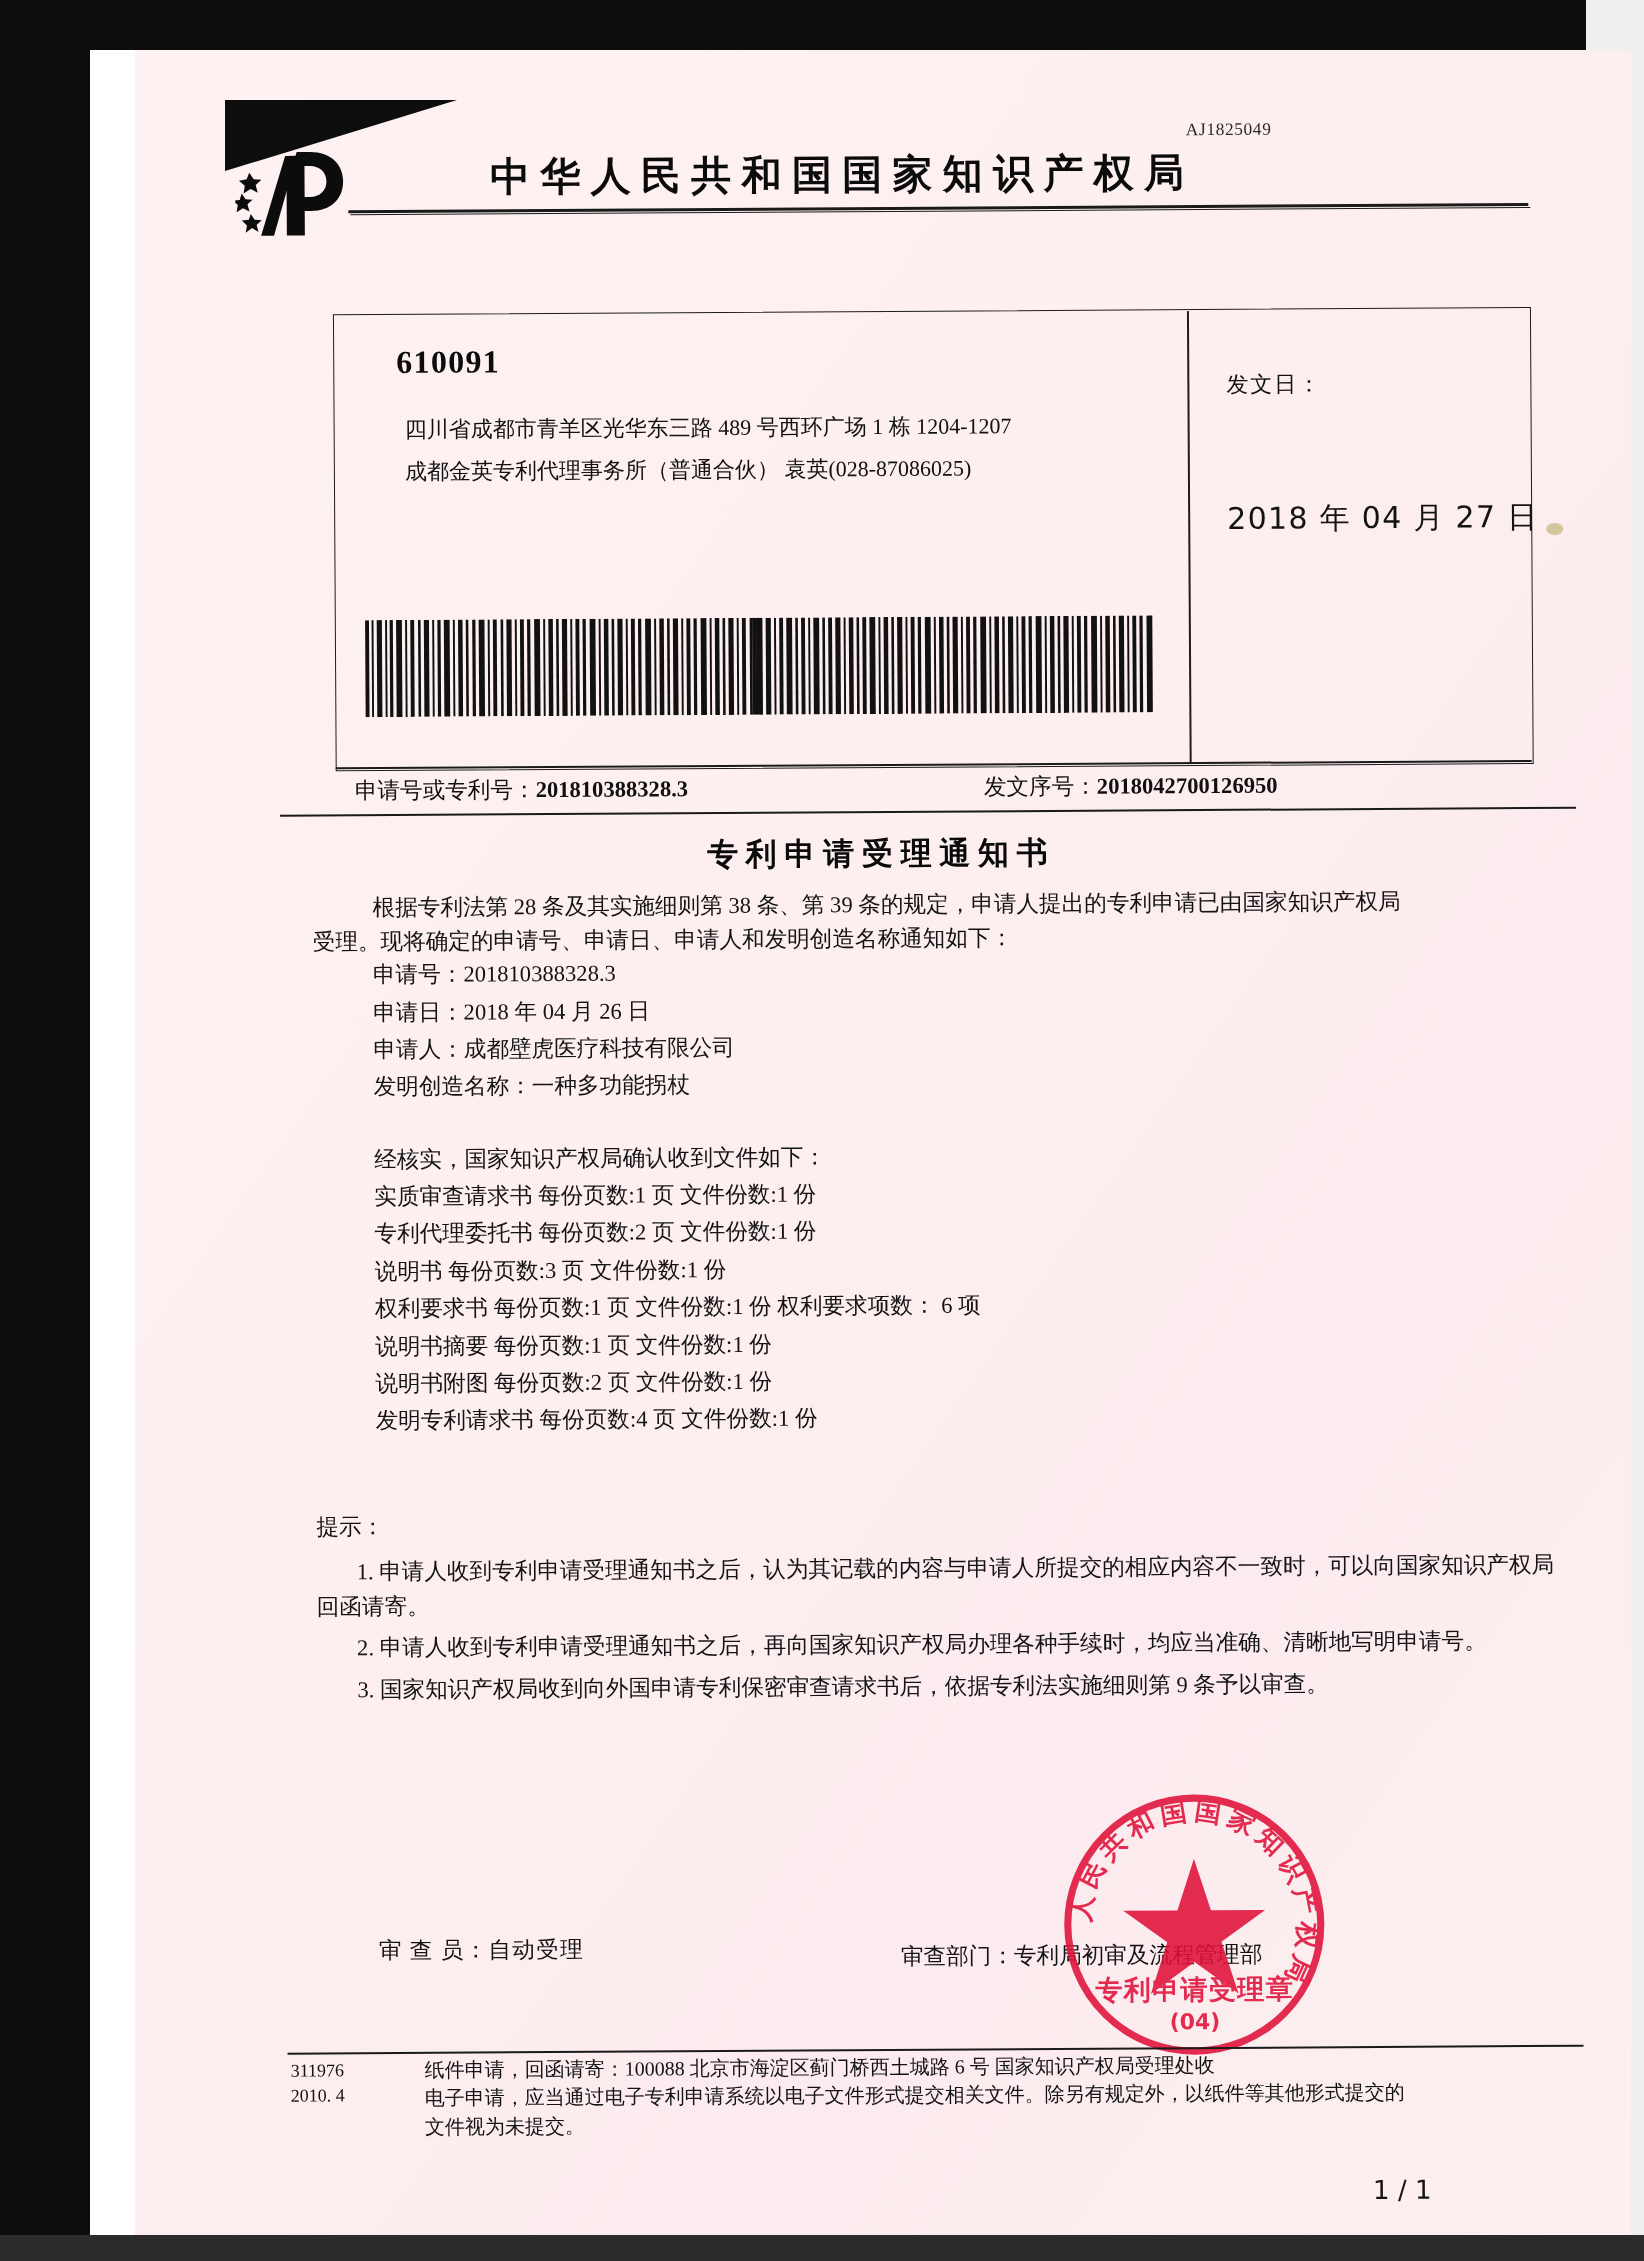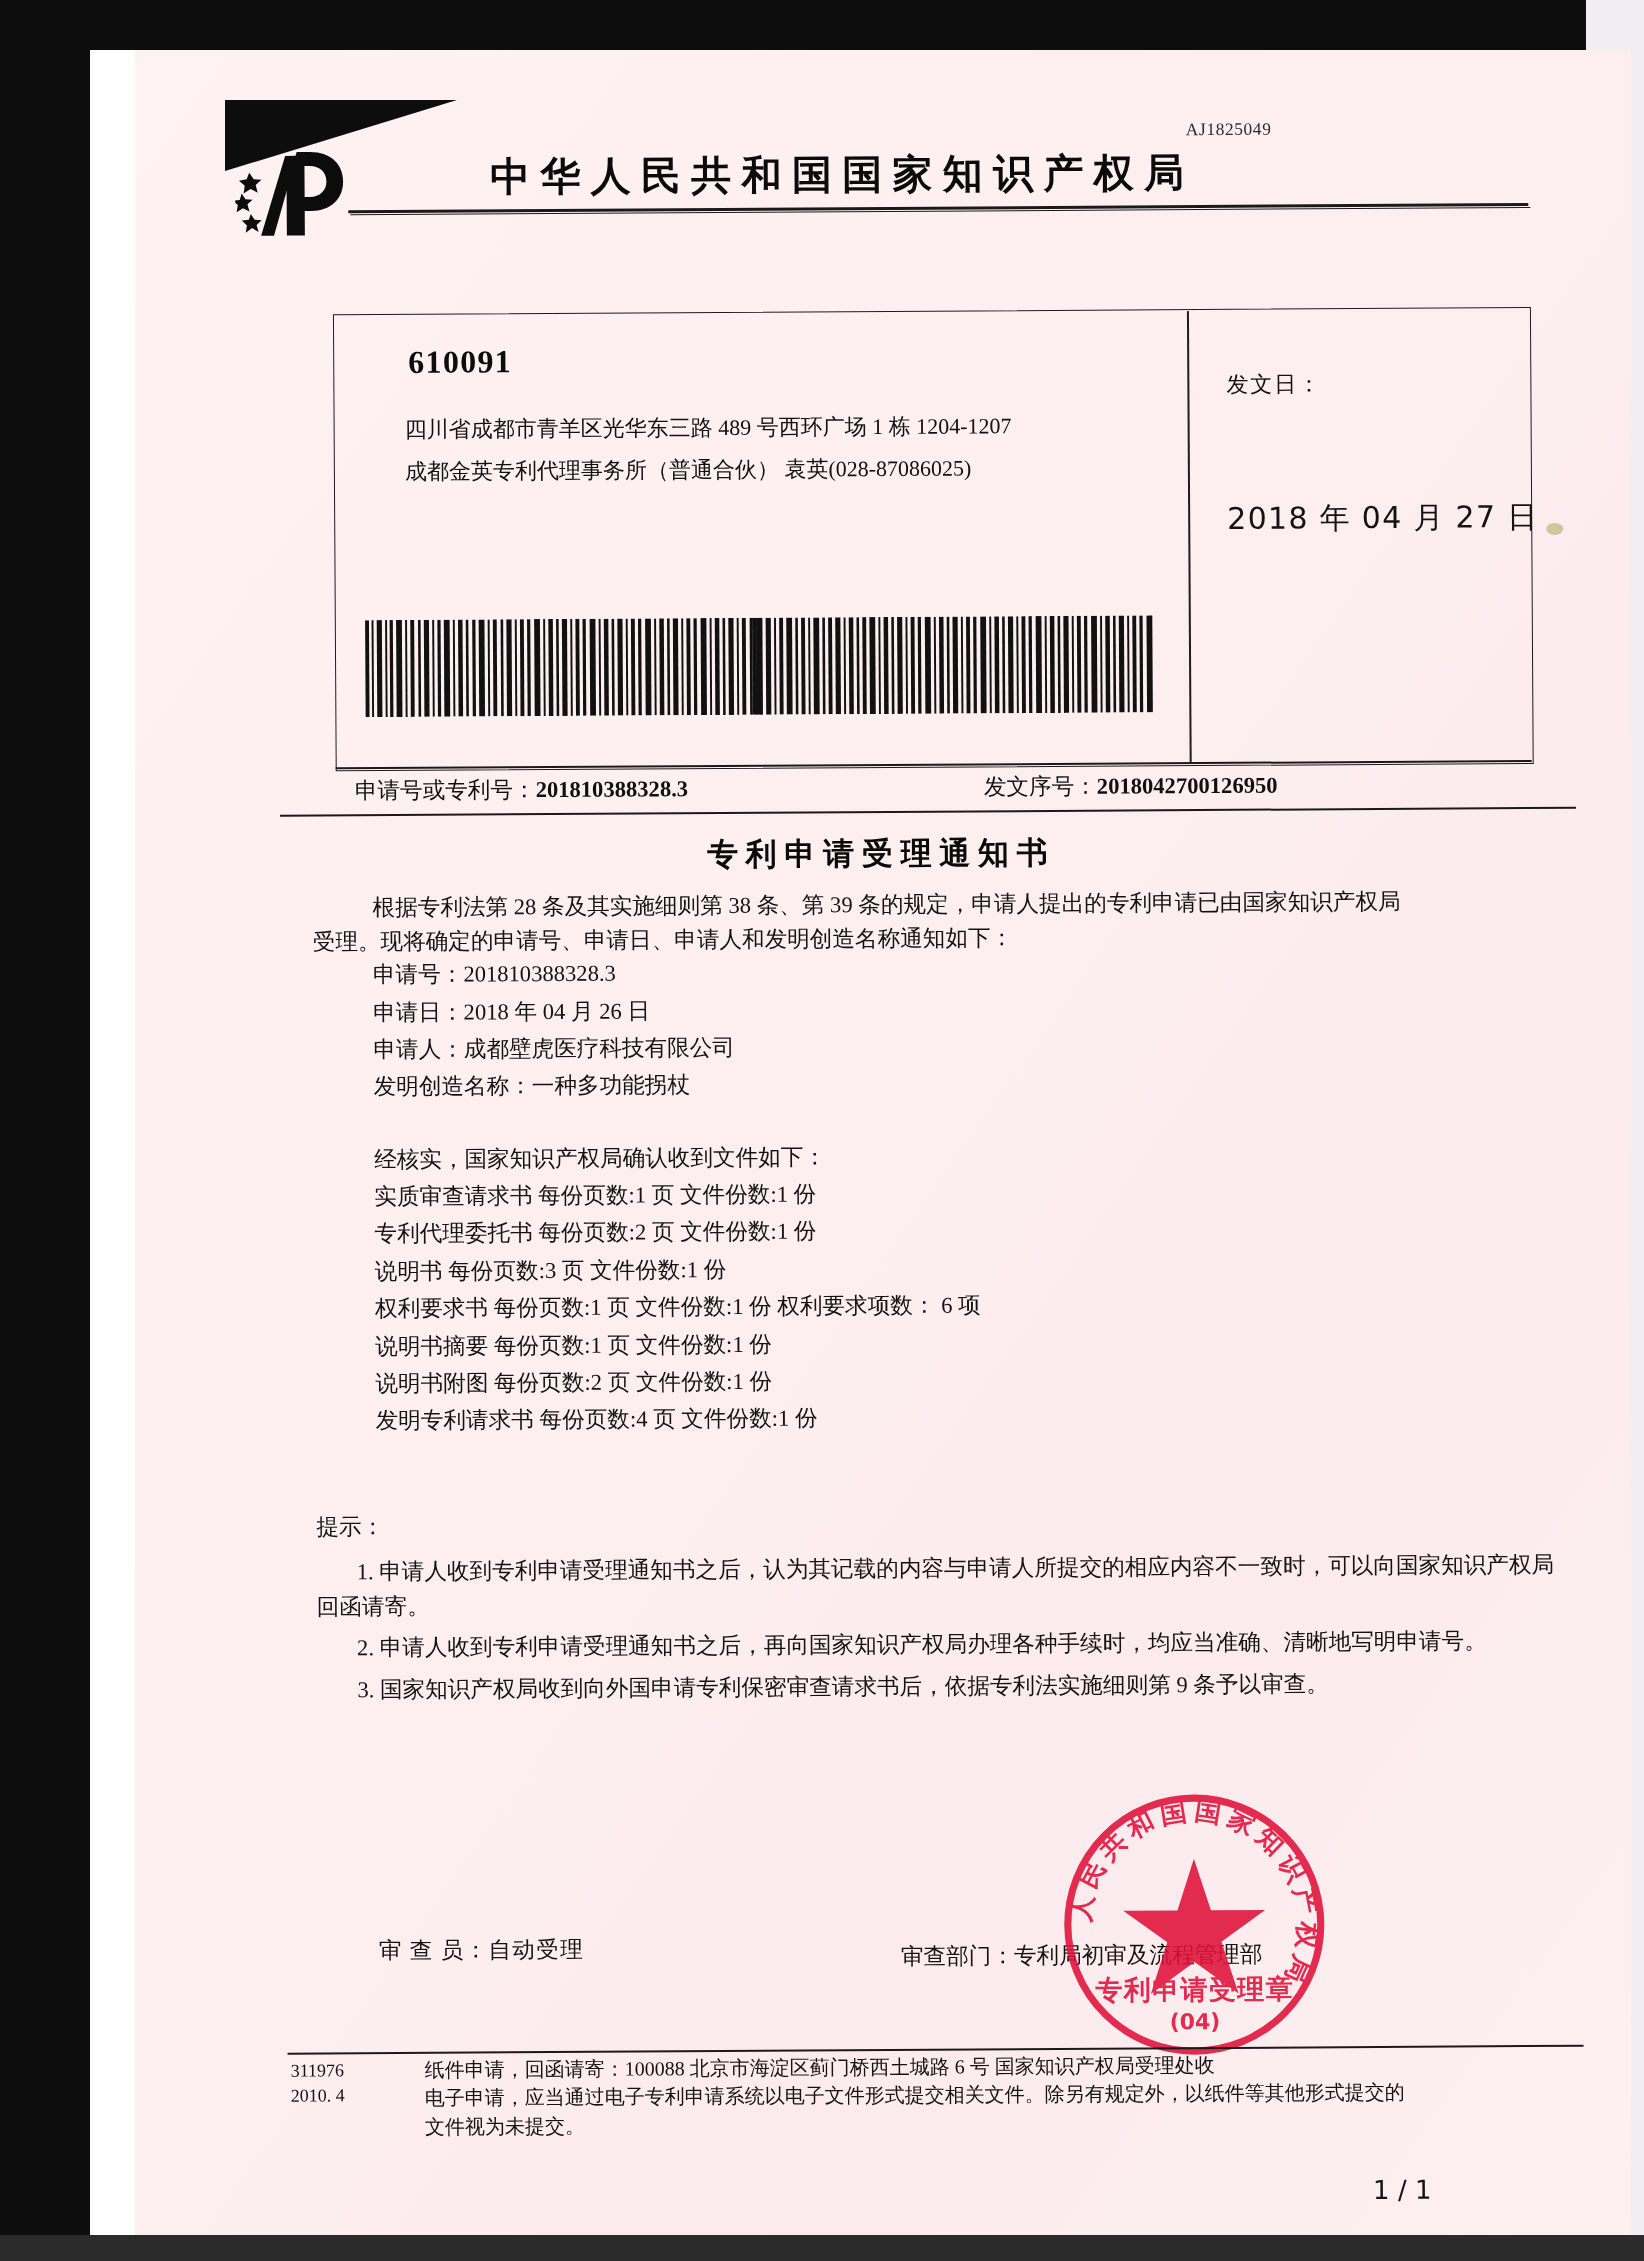--- a/index.html
+++ b/index.html
@@ -111,21 +111,21 @@
     border: 1.9px solid #1d1d1d;
   }
   .box-vdiv {
     position: absolute;
     left: 1057px; top: 263px;
     width: 1.9px; height: 453px;
     background: #1d1d1d;
   }
   .postcode {
     position: absolute;
-    left: 278px; top: 291px;
+    left: 266px; top: 291px;
     font-family: "Liberation Serif", serif;
     font-weight: bold;
     font-size: 32px;
     color: #0c0c0c;
     letter-spacing: 1.3px;
   }
   .addr1 {
     position: absolute;
     left: 274px; top: 362px;
     font-family: "Liberation Serif", serif;

